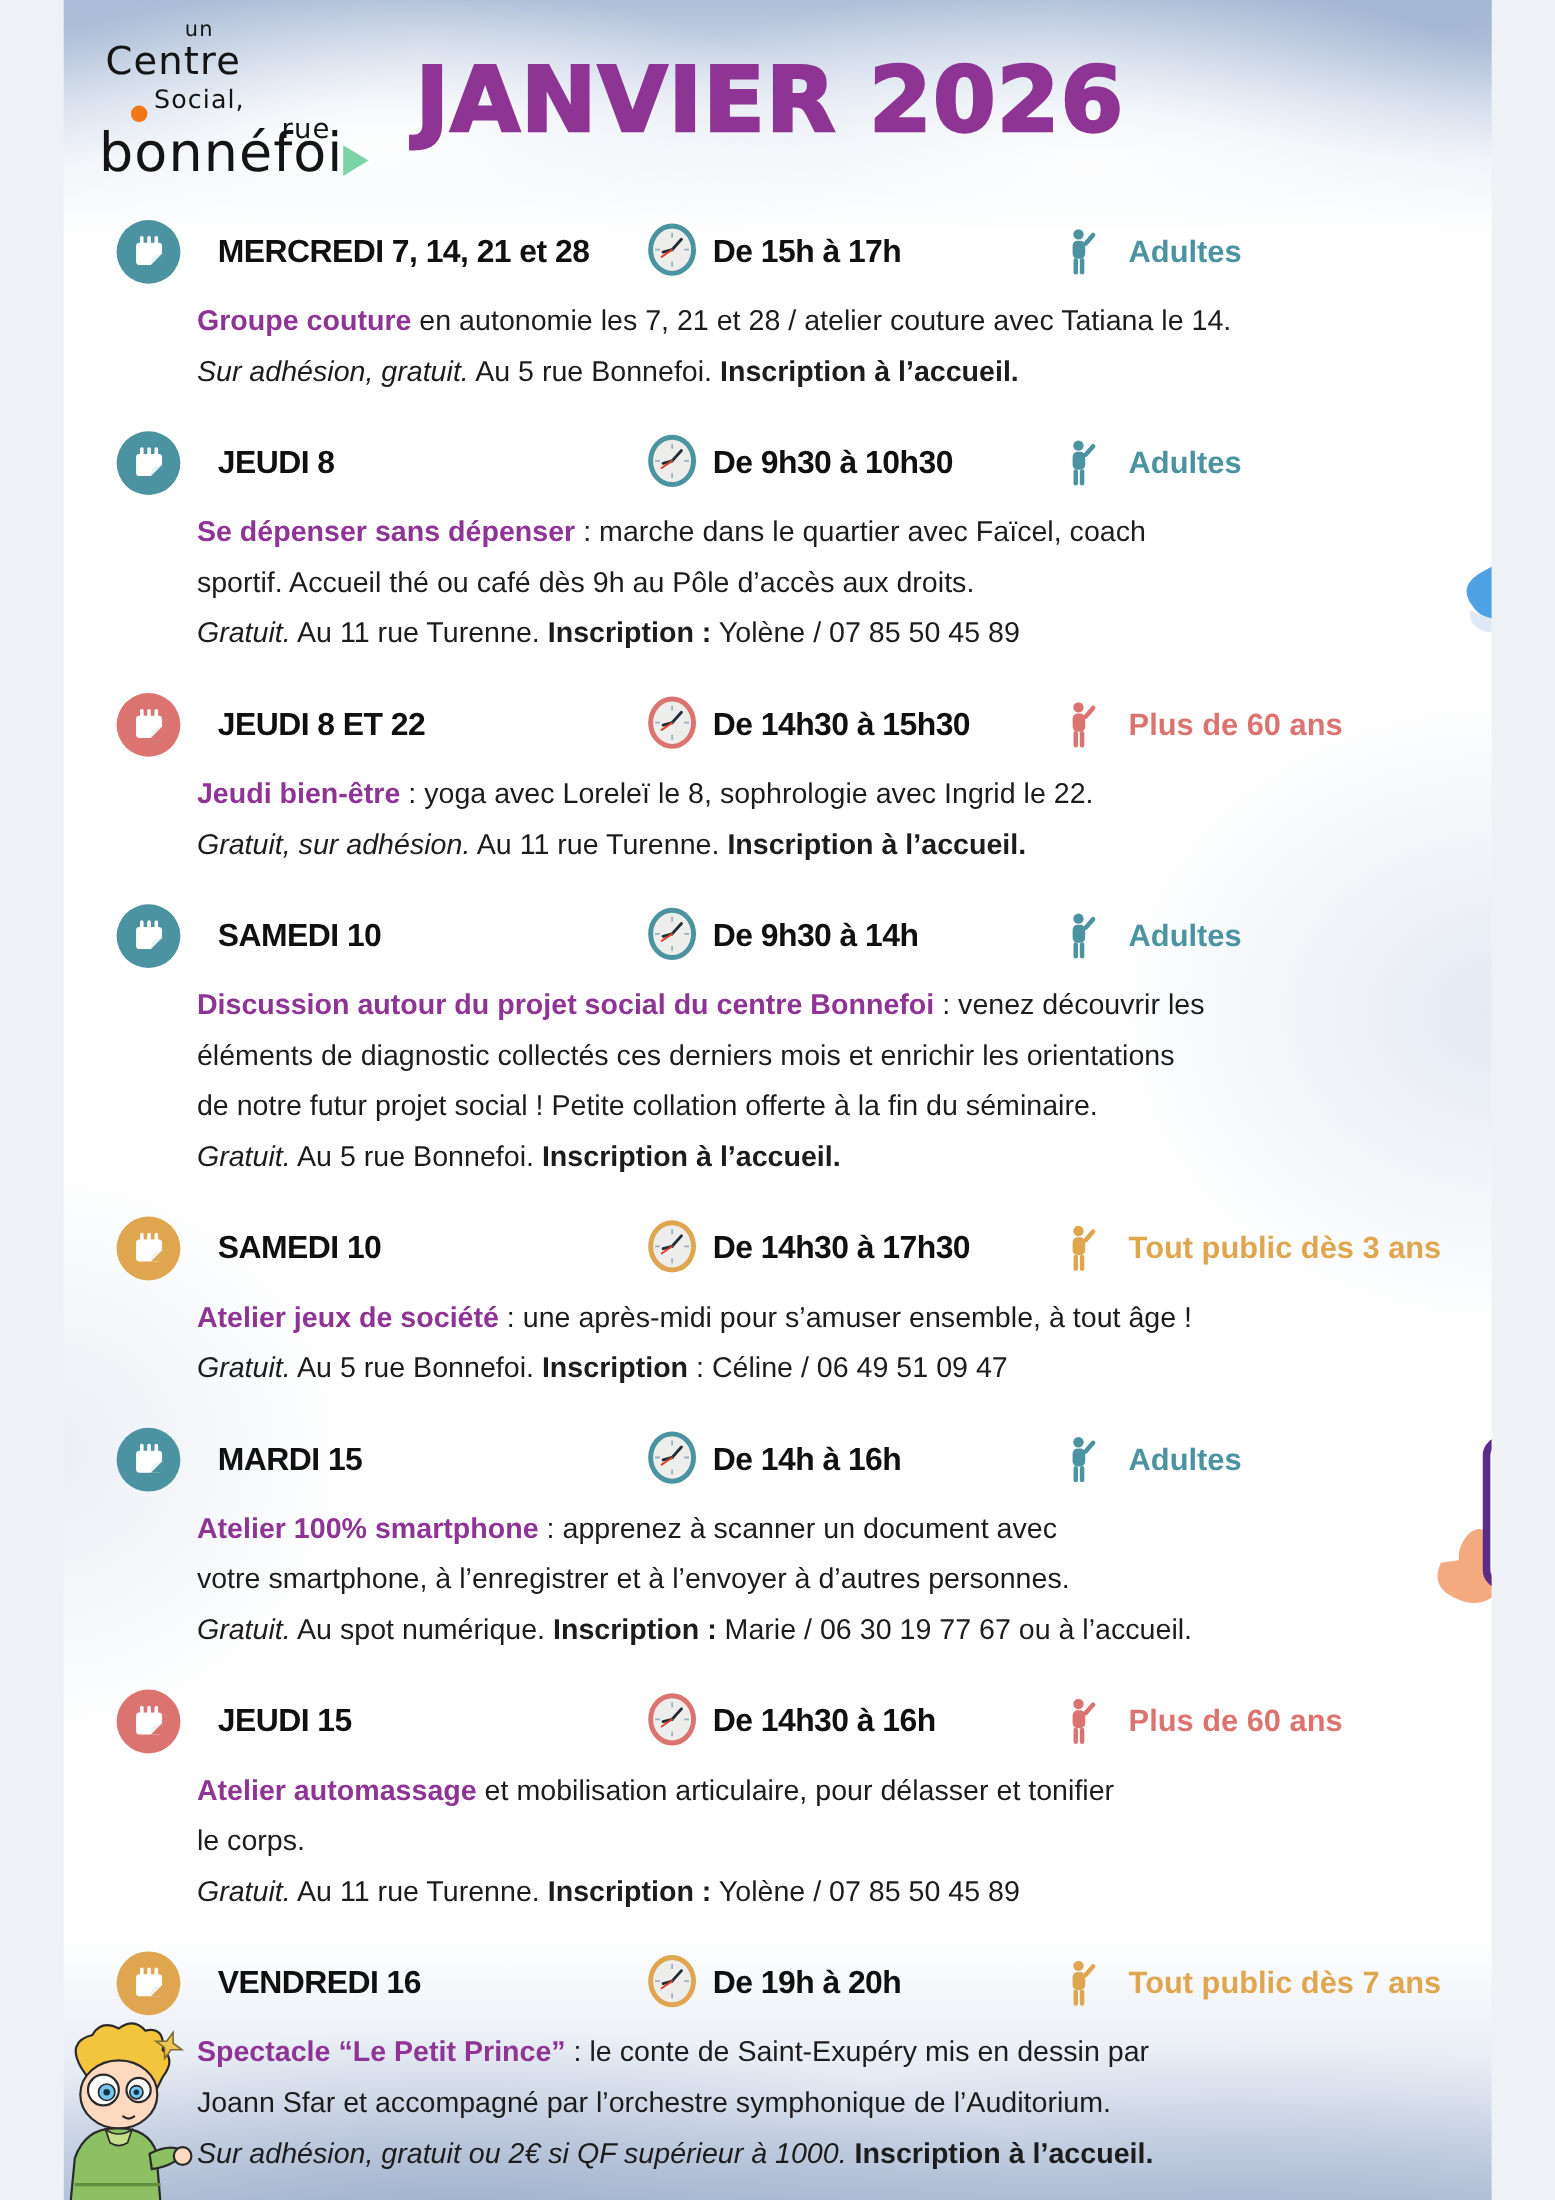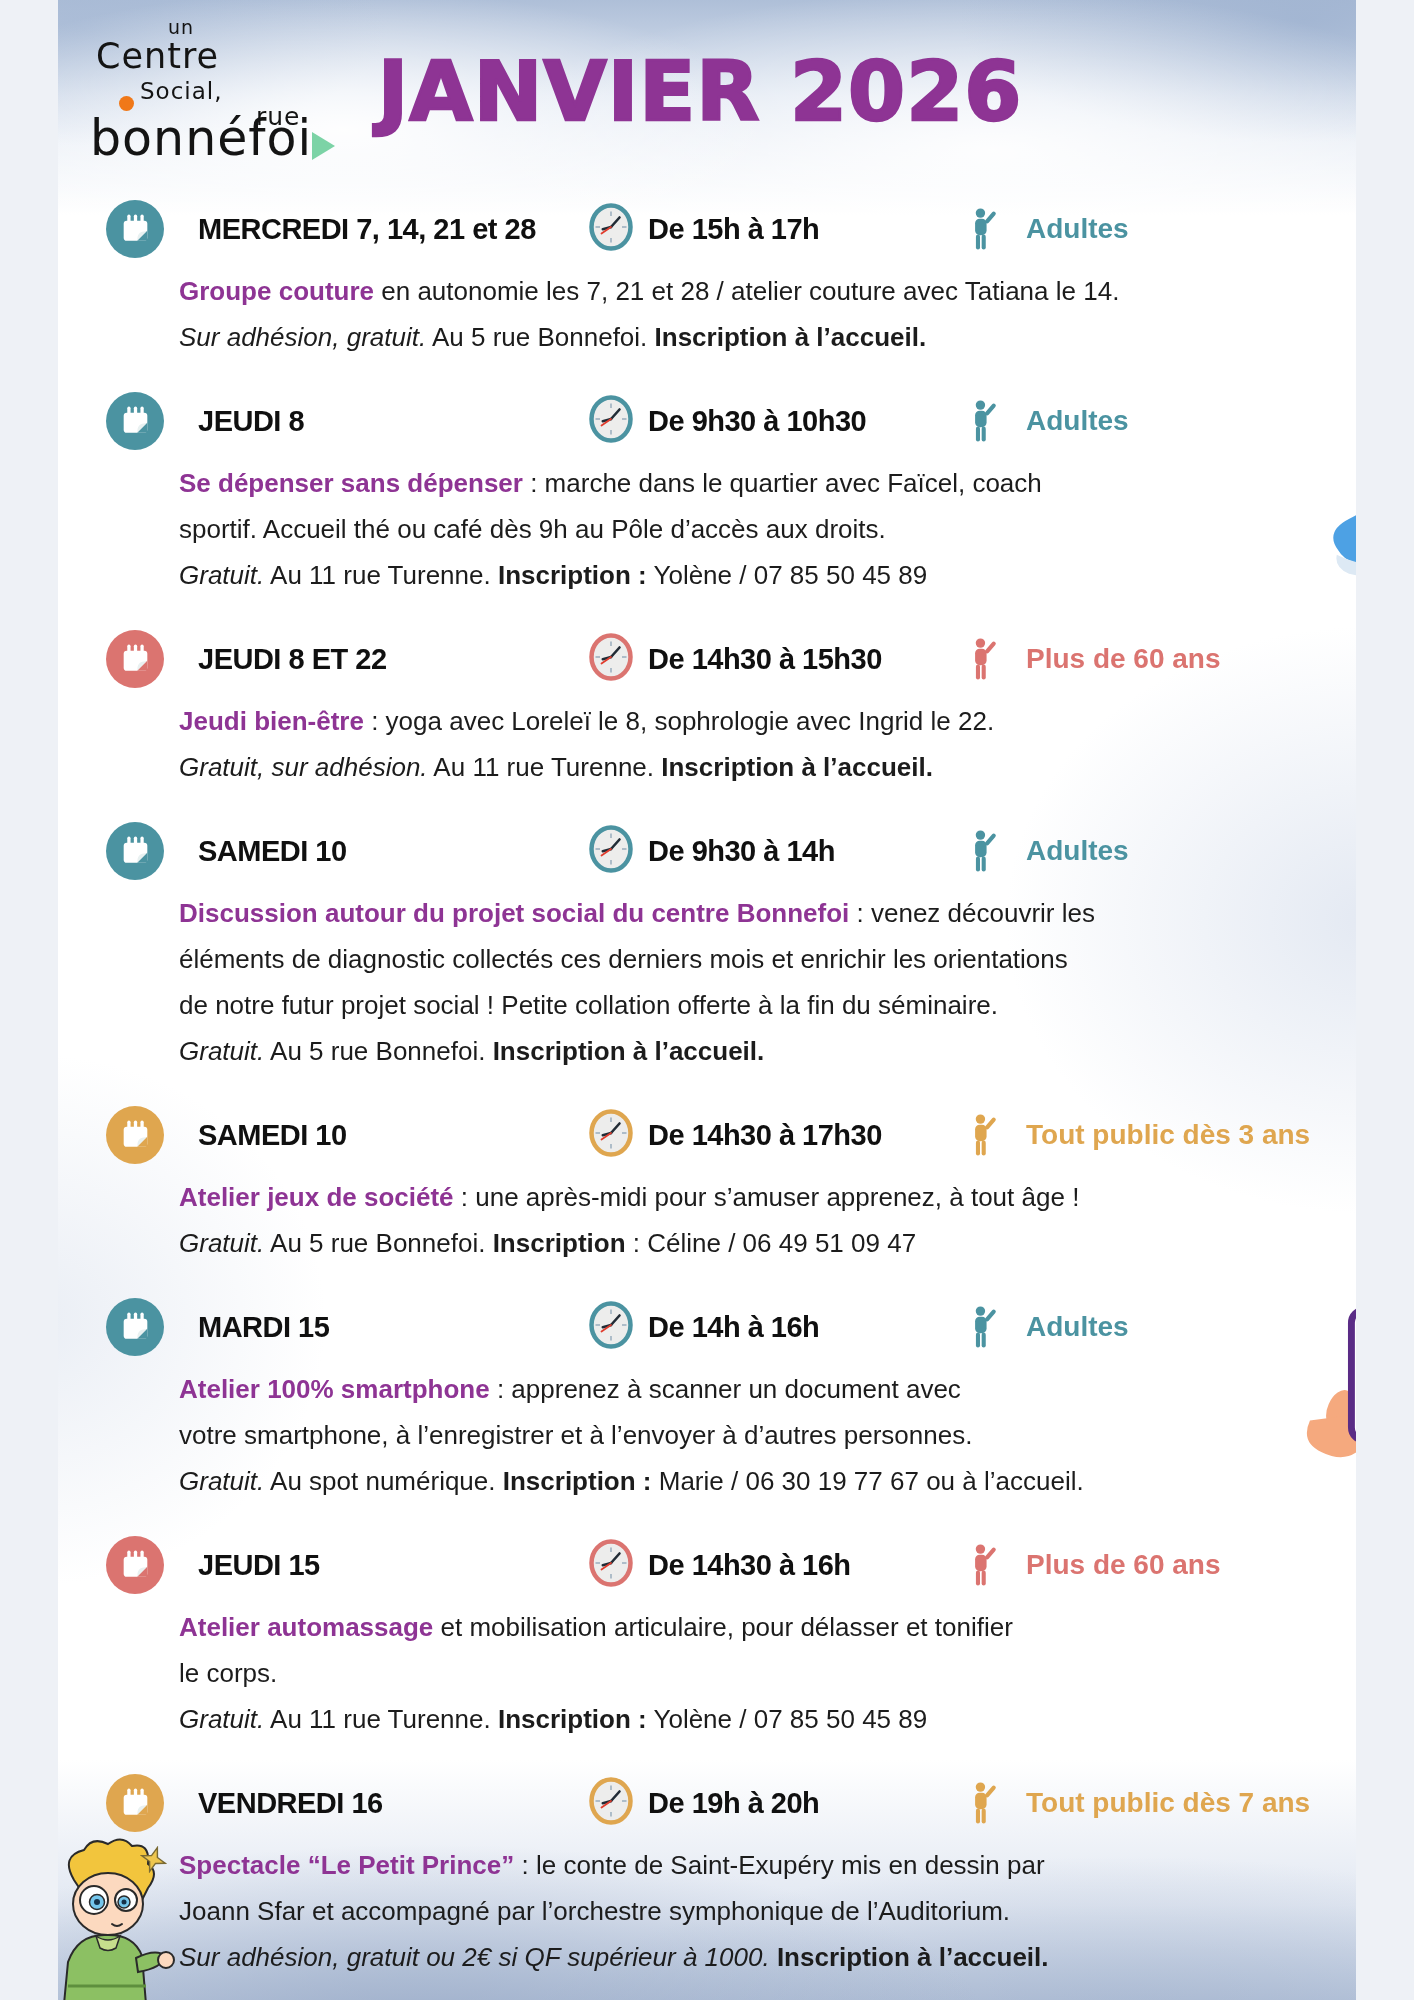--- a/index.html
+++ b/index.html
@@ -302,21 +302,21 @@
               <path d="M18.5 13 L25 5.5" stroke="currentColor" stroke-width="4" stroke-linecap="round"></path>
               <rect x="6.8" y="10.5" width="11.2" height="16" rx="4.5" fill="currentColor"></rect>
               <rect x="7.6" y="26" width="4" height="14.5" rx="2" fill="currentColor"></rect>
               <rect x="13.2" y="26" width="4" height="14.5" rx="2" fill="currentColor"></rect>
             </svg>
           </span>
           <span class="aud">Tout public dès 3 ans</span>
         </span>
       </div>
       <div class="desc">
-          <div class="line"><span class="seg-title">Atelier jeux de société</span><span class="seg-normal"> : une après-midi pour s’amuser apprenez, à tout âge !</span></div>
+          <div class="line"><span class="seg-title">Atelier jeux de société</span><span class="seg-normal"> : une après-midi pour s’amuser ensemble, à tout âge !</span></div>
           <div class="line"><span class="seg-italic">Gratuit.</span><span class="seg-normal">  Au 5 rue Bonnefoi. </span><span class="seg-bold">Inscription</span><span class="seg-normal"> : Céline / 06 49 51 09 47</span></div>
         </div>
     </section>
 
     <section class="event accent-teal">
       <div class="event-header">
         <span class="cal-badge">
           <svg viewBox="0 0 36 36" width="37" height="37" aria-hidden="true">
             <rect x="10" y="3.5" width="3.2" height="8.5" rx="1.6" fill="#fff"></rect>
             <rect x="16.4" y="3.5" width="3.2" height="8.5" rx="1.6" fill="#fff"></rect>

